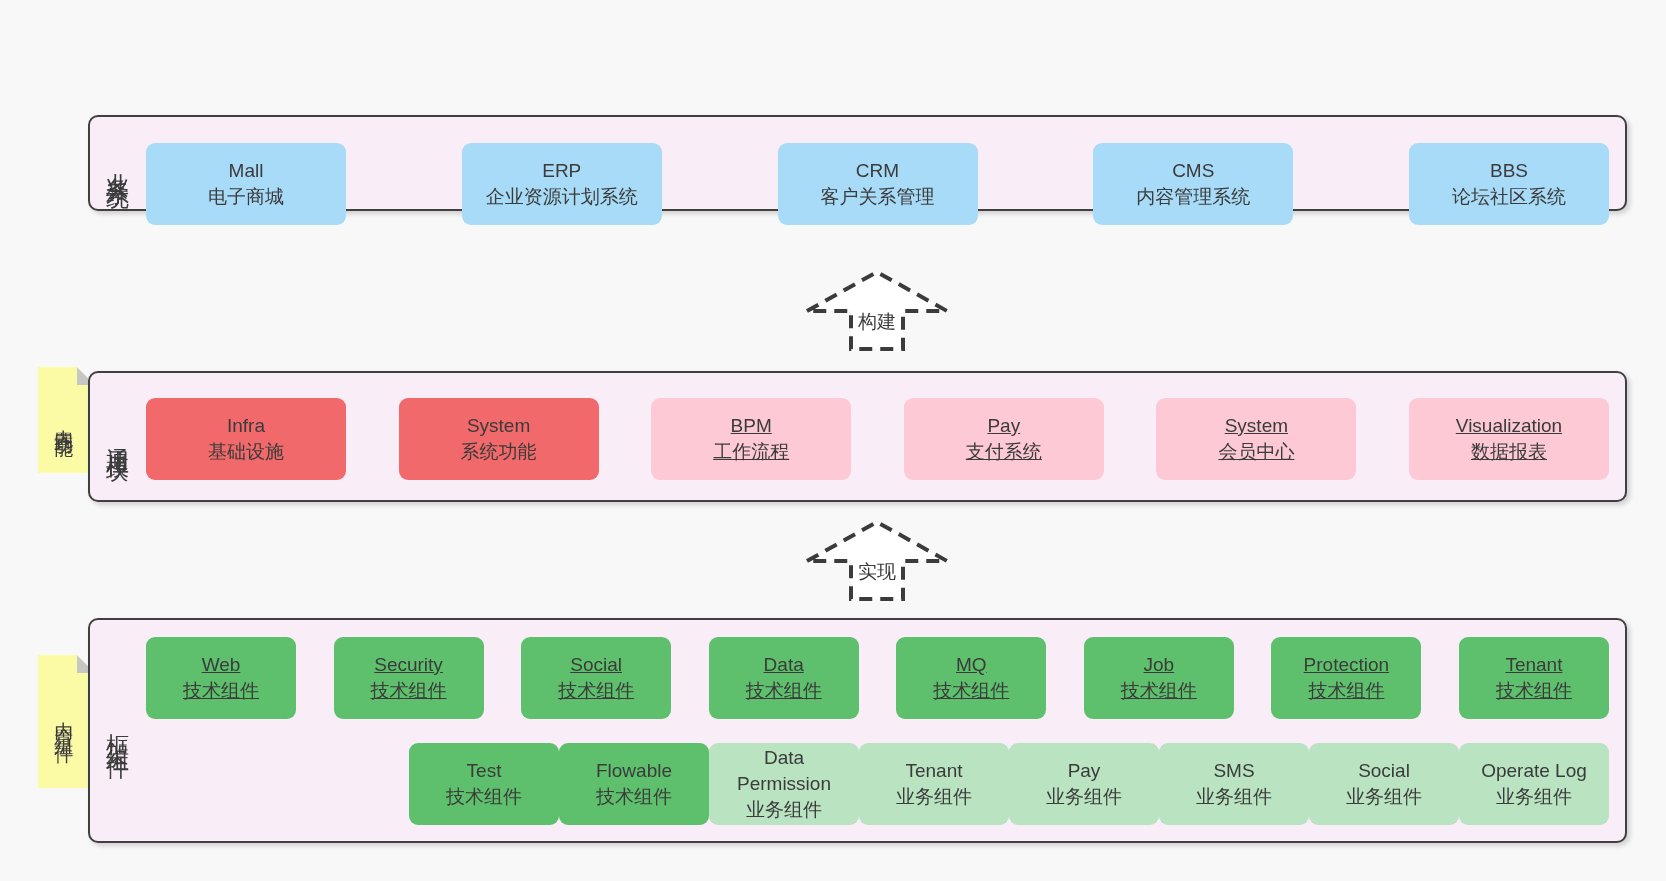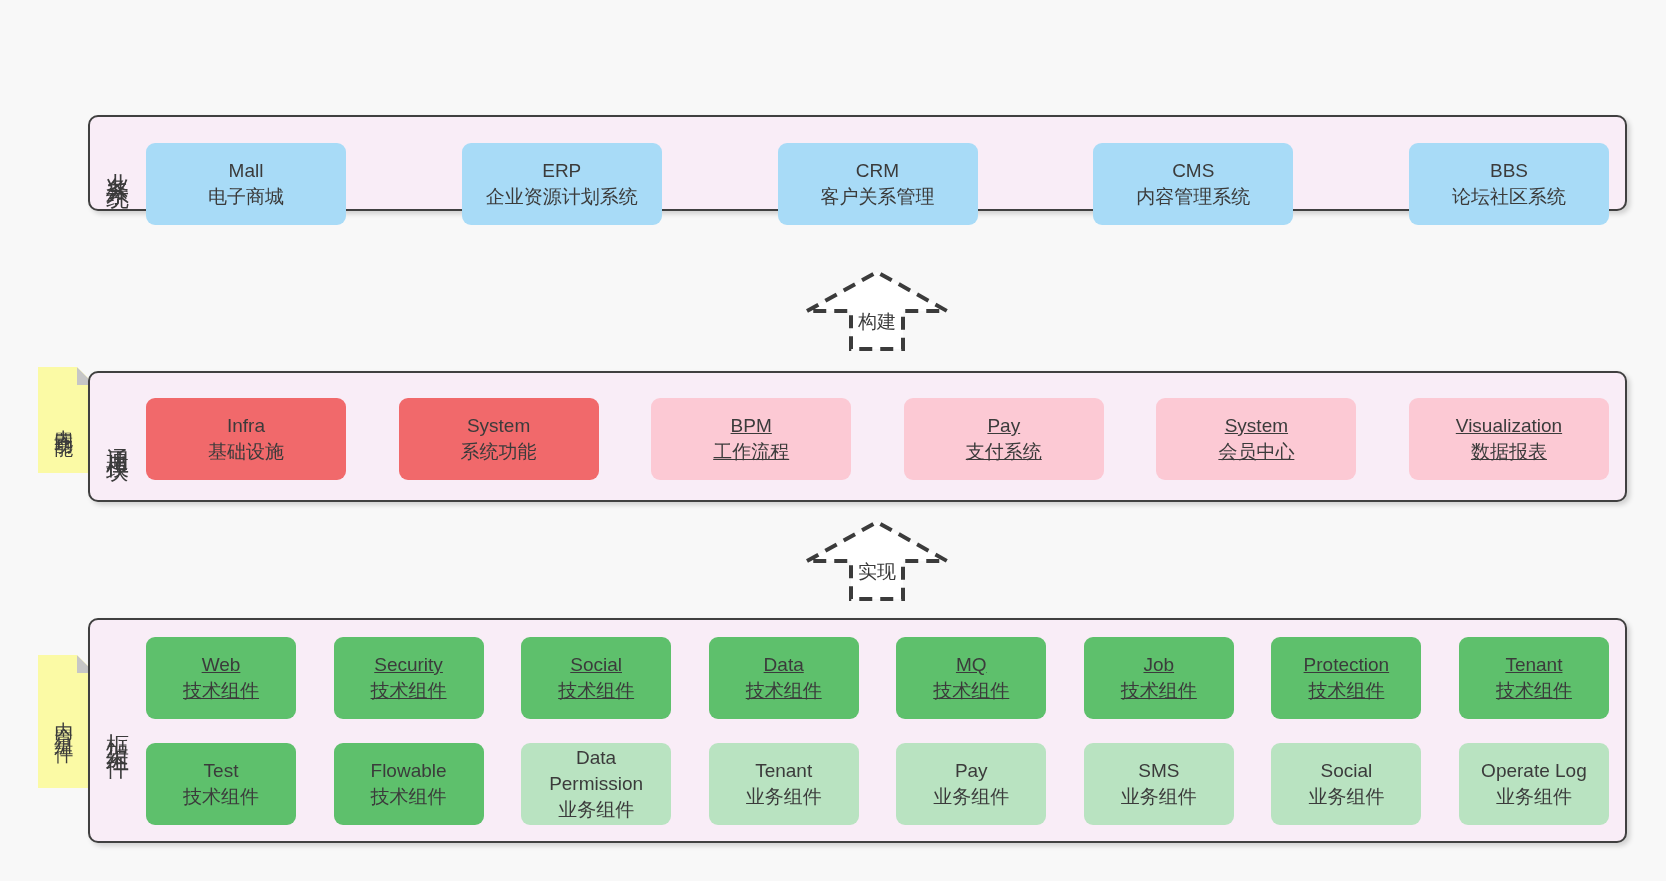--- a/index.html
+++ b/index.html
@@ -13,21 +13,21 @@
   .c3{top:618px;height:225px;}
 
   .side-label{position:absolute;left:13px;top:50%;transform:translateY(-50%);
               writing-mode:vertical-rl;text-orientation:upright;font-size:23px;letter-spacing:4px;white-space:nowrap;}
   .c3 .side-label{letter-spacing:8px;}
 
   .row{display:flex;justify-content:space-between;margin:0 16px 0 56px;}
   .c1 .row{padding-top:26px;}
   .c2 .row{padding-top:25px;}
   .c3 .row-a{padding-top:17px;text-decoration:underline;}
-  .c3 .row-b{margin-top:24px;}
+  .c3 .row-b{margin-top:24px;justify-content:flex-end;}
 
   .box{height:82px;border-radius:9px;display:flex;flex-direction:column;justify-content:center;
        align-items:center;text-align:center;font-size:19px;line-height:26px;box-sizing:border-box;padding:0 8px;}
   .wide{width:200px;}
   .narrow{width:150px;}
   .blue{background:#a8dbf7;}
   .red{background:#f1696b;}
   .pink{background:#fcc9d4;text-decoration:underline;}
   .green{background:#5ec06c;}
   .lgreen{background:#b9e3c1;}

